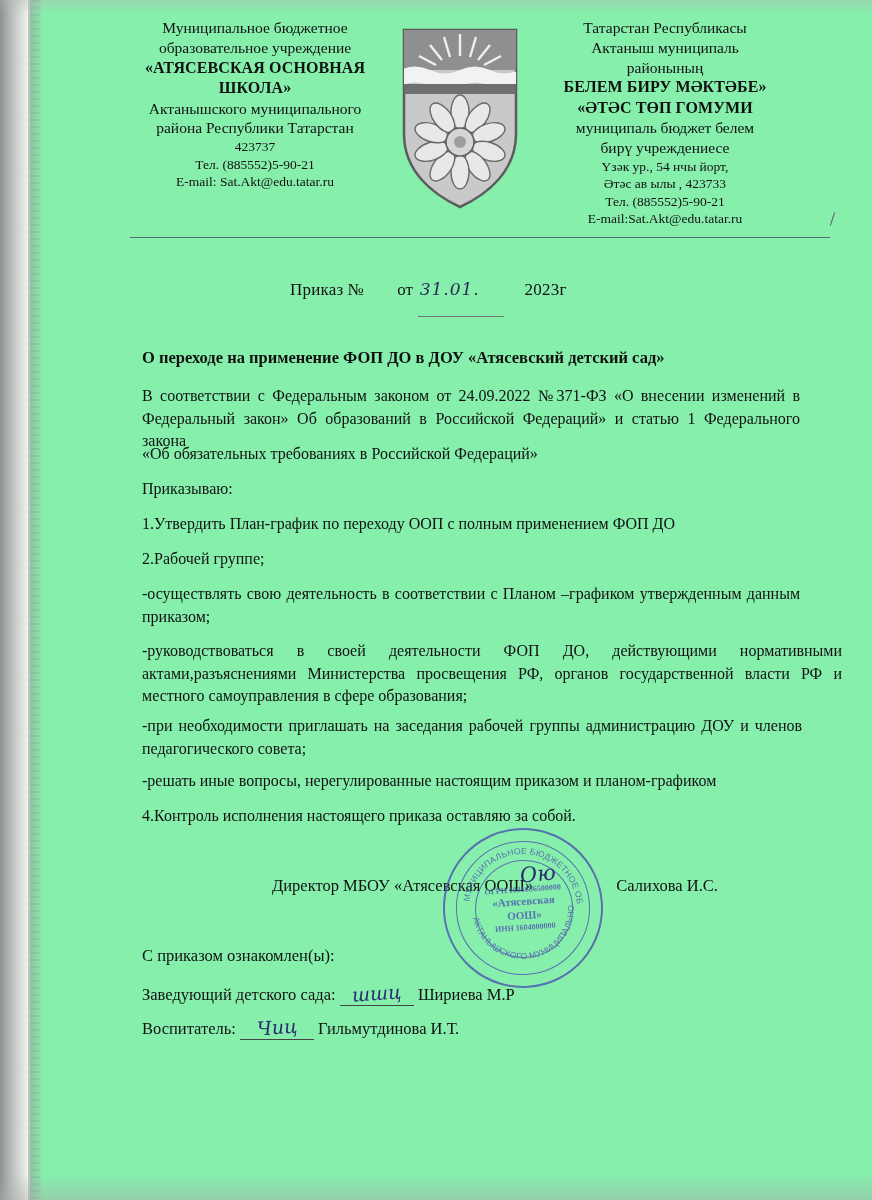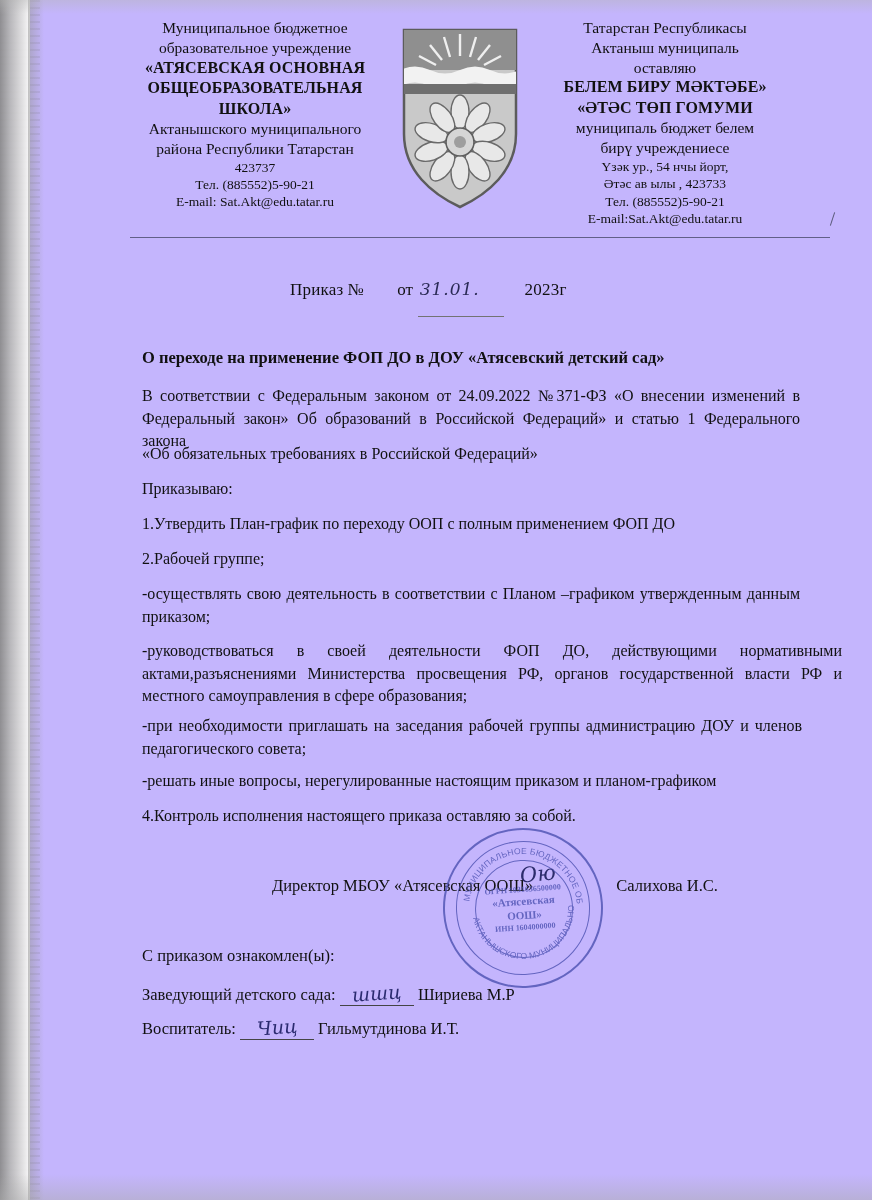--- a/index.html
+++ b/index.html
@@ -13,21 +13,21 @@
     position: relative;
     font-family: "Liberation Serif", serif;
     color: #111;
     overflow: hidden;
   }
 
   
   .page {
     position: absolute;
     inset: 0;
-    background: #c4b5fd;
+    background: #86efac;
   }
   .scan-edge-left {
     position: absolute;
     left: 0; top: 0;
     width: 30px; height: 1200px;
     background: linear-gradient(to right, #8c8c8c 0%, #b9b9b9 35%, #e2e2e0 75%, #fdfdfb 100%);
     opacity: .95;
   }
   .scan-edge-left2 {
     position: absolute;
@@ -258,21 +258,20 @@
 <div class="page">
 
   <div class="content">
 
     <div class="header">
 
       <div class="hdr-col">
         <div>Муниципальное бюджетное</div>
         <div>образовательное учреждение</div>
         <div class="big">«АТЯСЕВСКАЯ ОСНОВНАЯ</div>
-        <div class="big">ОБЩЕОБРАЗОВАТЕЛЬНАЯ</div>
         <div class="big">ШКОЛА»</div>
         <div>Актанышского муниципального</div>
         <div>района Республики Татарстан</div>
         <div class="small">423737</div>
         <div class="small">Тел. (885552)5-90-21</div>
         <div class="small">E-mail: Sat.Akt@edu.tatar.ru</div>
       </div>
 
       <div class="emblem">
         <svg viewBox="0 0 120 185" width="120" height="185" aria-hidden="true">
@@ -316,21 +315,21 @@
               <circle cx="0" cy="0" r="14" fill="#d6d6d6" stroke="#5f5f5f" stroke-width="1.6"></circle>
               <circle cx="0" cy="0" r="6" fill="#9e9e9e"></circle>
             </g>
           </g>
         </svg>
       </div>
 
       <div class="hdr-col">
         <div>Татарстан Республикасы</div>
         <div>Актаныш муниципаль</div>
-        <div>оставляю</div>
+        <div>районының</div>
         <div class="big">БЕЛЕМ БИРУ МӘКТӘБЕ»</div>
         <div class="big">«ӘТӘС  ТӨП ГОМУМИ</div>
         <div>муниципаль бюджет белем</div>
         <div>бирү учреждениесе</div>
         <div class="small">Үзәк ур., 54 нчы йорт,</div>
         <div class="small">Әтәс ав ылы , 423733</div>
         <div class="small">Тел. (885552)5-90-21</div>
         <div class="small">E-mail:Sat.Akt@edu.tatar.ru</div>
       </div>
     </div>

